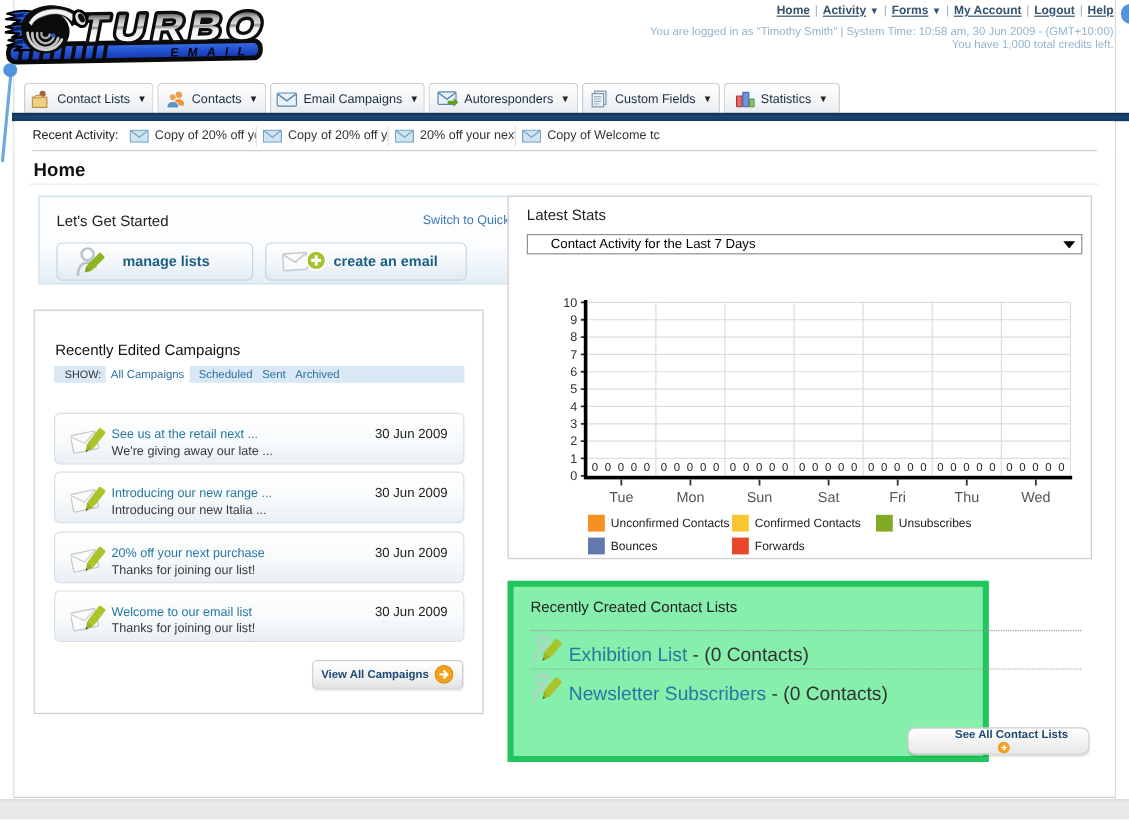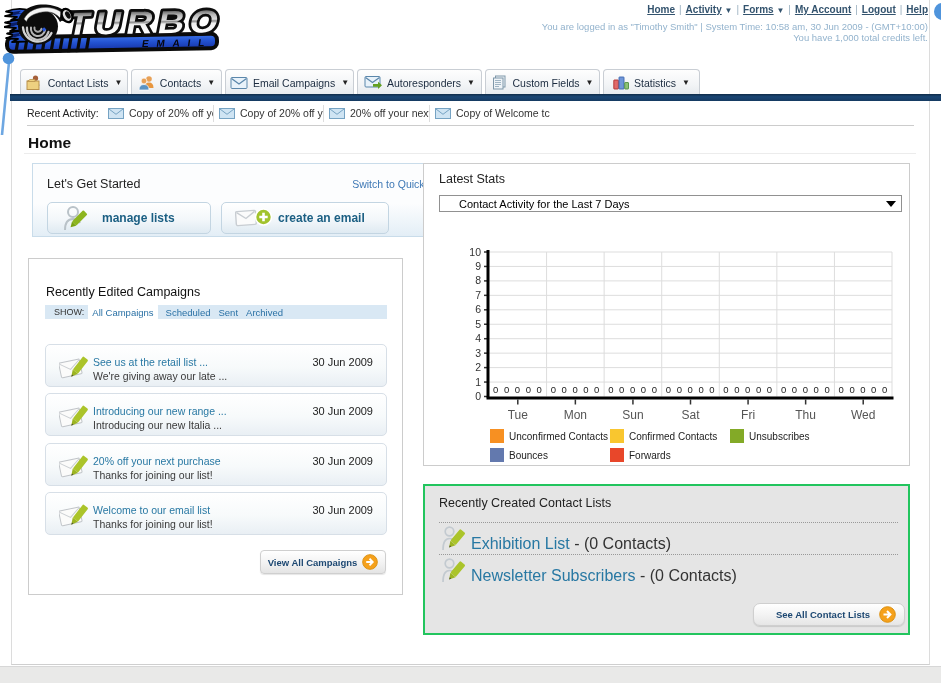--- a/index.html
+++ b/index.html
@@ -43,27 +43,27 @@
 .citem { position:absolute; left:16px; width:342px; height:43px; border:1px solid #d7dfe7; border-radius:5px; background:linear-gradient(#ffffff,#f7fafb 55%,#e9eff4); }
 .citem .icon { position:absolute; left:13px; top:8px; }
 .citem .t1 { position:absolute; left:47px; top:11px; font-size:10.5px; color:#2878a3; }
 .citem .t2 { position:absolute; left:47px; top:25px; font-size:10.5px; color:#3a3a3a; }
 .citem .date { position:absolute; right:13px; top:11px; font-size:11px; color:#222; }
 .viewall { position:absolute; left:231px; top:291px; width:126px; height:24px; white-space:nowrap; border:1px solid #cfcfcf; border-radius:4px; background:linear-gradient(#ffffff,#f2f2f2 55%,#e4e4e4); display:flex; align-items:center; justify-content:center; font-size:9.5px; font-weight:bold; color:#1d4872; box-shadow:0 1px 1px rgba(0,0,0,0.1); }
 .panelC { position:absolute; left:423px; top:163px; width:487px; height:303px; border:1px solid #cccccc; background:#fff; }
 .panelC h2 { position:absolute; left:15px; top:8px; font-size:12.5px; font-weight:normal; color:#222; }
 .selectbox { position:absolute; left:15px; top:31px; width:463px; height:17px; border:1px solid #919191; background:#fff; font-size:11px; color:#000; display:flex; align-items:center; padding-left:19px; }
 .selectbox .arr { position:absolute; right:5px; top:5px; width:0; height:0; border-left:5px solid transparent; border-right:5px solid transparent; border-top:6px solid #000; }
-.panelD { position:absolute; left:423px; top:484px; width:487px; height:151px; border:2px solid #22c55e; background:#e5e5e5; }
+.panelD { position:absolute; left:423px; top:484px; width:401px; height:151px; border:5px solid #22c55e; background:#86efac; }
 .panelD h2 { position:absolute; left:14px; top:10px; font-size:12.5px; font-weight:normal; color:#222; }
 .dotline { position:absolute; left:14px; width:459px; border-top:1px dotted #999; }
 .clitem { position:absolute; left:14px; font-size:16px; }
 .clitem a { color:#2878a3; text-decoration:none; }
 .clitem .rest { color:#333; }
-.seeall { position:absolute; left:328px; top:117px; width:152px; height:23px; white-space:nowrap; border:1px solid #cfcfcf; border-radius:7px; background:linear-gradient(#ffffff,#f2f2f2 55%,#e6e6e6); display:flex; align-items:center; font-size:9.5px; font-weight:bold; color:#1d4872; box-shadow:0 1px 1px rgba(0,0,0,0.12); }
+.seeall { position:absolute; left:328px; top:117px; width:152px; height:23px; white-space:nowrap; border:1px solid #cfcfcf; border-radius:7px; background:linear-gradient(#ffffff,#f2f2f2 55%,#e6e6e6); display:flex; align-items:center; font-size:9.5px; font-weight:bold; color:#1d4872; box-shadow:0 1px 1px rgba(0,0,0,0.12);flex-direction:column; }
 .seeall span { margin-left:22px; }
 .legend { position:absolute; font-size:10px; color:#222; white-space:nowrap; }
 .legend .sq { display:inline-block; width:14px; height:14px; vertical-align:-3.5px; margin-right:5px; }
 </style>
 </head>
 <body>
 <div class="page">
 <div class="bottomstrip"></div>
 <div class="container"></div>
 
@@ -250,21 +250,21 @@
           <g transform="rotate(-12 11 16)">
             <rect x="1" y="8" width="21" height="15" rx="1.2" fill="#fbfbfa" stroke="#c0c4c8"></rect>
             <path d="M1.5 9 L11.5 16.5 L21.5 9" fill="none" stroke="#c9cdd1"></path>
           </g>
           <g transform="rotate(38 19 15)">
             <rect x="15.8" y="2.5" width="6.6" height="17" rx="1.2" fill="#abc42a"></rect>
             <path d="M15.8 19.5 L19.1 26 L22.4 19.5 Z" fill="#9cb521"></path>
             <path d="M18.3 23.8 L19.1 26 L20 23.8 Z" fill="#4a4a3a"></path>
           </g>
         </svg>
-    <span class="t1">See us at the retail list ...</span>
+    <span class="t1">See us at the retail next ...</span>
         <span class="t2">We're giving away our late ...</span>
         <span class="date">30 Jun 2009</span>
   </div>
   <div class="citem" style="top:134px">
     <svg class="icon" width="32" height="29" viewBox="0 0 32 29">
           <g transform="rotate(-12 11 16)">
             <rect x="1" y="8" width="21" height="15" rx="1.2" fill="#fbfbfa" stroke="#c0c4c8"></rect>
             <path d="M1.5 9 L11.5 16.5 L21.5 9" fill="none" stroke="#c9cdd1"></path>
           </g>
           <g transform="rotate(38 19 15)">

